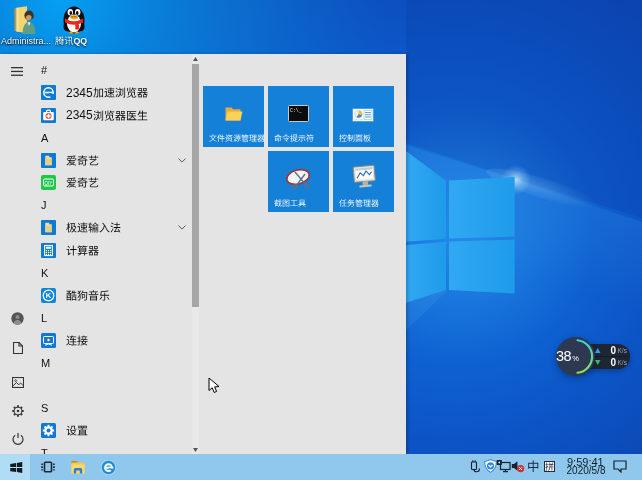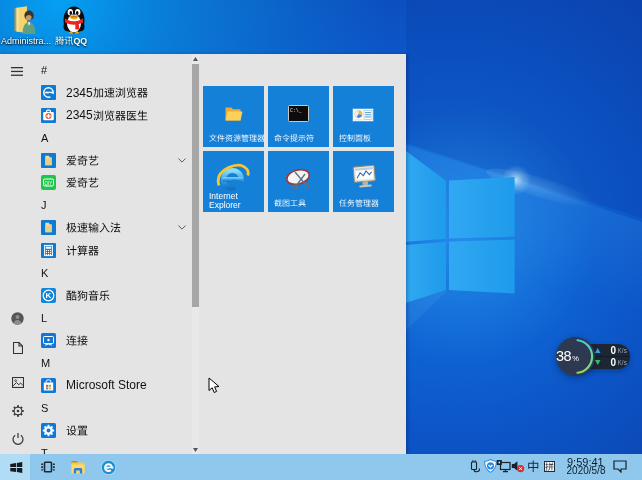--- a/index.html
+++ b/index.html
@@ -271,32 +271,20 @@
           <circle cx="7.5" cy="7" r="1.2" fill="#fff"></circle>
         </svg></span>
       <svg width="22.0" height="11.0" viewBox="0 -880 2000 1000" fill="#111111">
         <path transform="translate(0,0)" d="M83 -792C134 -735 196 -658 223 -609L285 -651C255 -699 193 -775 141 -829ZM248 -501H45V-431H176V-117C133 -99 82 -52 30 9L86 82C132 12 177 -52 208 -52C230 -52 264 -16 306 12C378 58 463 69 593 69C694 69 879 63 950 58C952 35 964 -5 974 -26C873 -15 720 -6 596 -6C479 -6 391 -13 325 -56C290 -78 267 -98 248 -110ZM376 -408C385 -417 420 -423 468 -423H622V-286H316V-216H622V-32H699V-216H941V-286H699V-423H893L894 -493H699V-616H622V-493H458C488 -545 517 -606 545 -670H923V-736H571L602 -819L524 -840C515 -805 503 -770 490 -736H324V-670H464C440 -612 417 -565 406 -546C386 -510 369 -485 352 -481C360 -461 373 -424 376 -408Z"></path>
         <path transform="translate(1000,0)" d="M456 -635C485 -595 515 -539 528 -504L588 -532C575 -566 543 -619 513 -659ZM160 -839V-638H41V-568H160V-347C110 -332 64 -318 28 -309L47 -235L160 -272V-9C160 4 155 8 143 8C132 8 96 8 57 7C66 27 76 59 78 77C136 78 173 75 196 63C220 51 230 31 230 -10V-295L329 -327L319 -397L230 -369V-568H330V-638H230V-839ZM568 -821C584 -795 601 -764 614 -735H383V-669H926V-735H693C678 -766 657 -803 637 -832ZM769 -658C751 -611 714 -545 684 -501H348V-436H952V-501H758C785 -540 814 -591 840 -637ZM765 -261C745 -198 715 -148 671 -108C615 -131 558 -151 504 -168C523 -196 544 -228 564 -261ZM400 -136C465 -116 537 -91 606 -62C536 -23 442 1 320 14C333 29 345 57 352 78C496 57 604 24 682 -29C764 8 837 47 886 82L935 25C886 -9 817 -44 741 -78C788 -126 820 -186 840 -261H963V-326H601C618 -357 633 -388 646 -418L576 -431C562 -398 544 -362 524 -326H335V-261H486C457 -215 427 -171 400 -136Z"></path>
       </svg>
     </div>
 <div class="row" style="left:41px;top:351.25px;height:22.5px;width:100px">
       <span class="hdr">M</span>
     </div>
-<div class="row" style="left:41px;top:373.75px;height:22.5px;width:145px">
-      <span style="margin-right:10px;width:15px;height:15px"><svg width="15" height="15" viewBox="0 0 15 15">
-          <rect width="15" height="15" rx="1.5" fill="#1177d7"></rect>
-          <path d="M5.2 4.5 V3.2 Q5.2 1.8 7.5 1.8 Q9.8 1.8 9.8 3.2 V4.5" fill="none" stroke="#fff" stroke-width="1"></path>
-          <rect x="2.8" y="4.5" width="9.4" height="8" fill="#fff"></rect>
-          <rect x="5" y="6.8" width="2.2" height="2" fill="#e04a3f"></rect>
-          <rect x="7.8" y="6.8" width="2.2" height="2" fill="#7ab648"></rect>
-          <rect x="5" y="9.4" width="2.2" height="2" fill="#3f8fd2"></rect>
-          <rect x="7.8" y="9.4" width="2.2" height="2" fill="#f2b534"></rect>
-        </svg></span>
-      <span class="ltxt">Microsoft Store</span>
-    </div>
 <div class="row" style="left:41px;top:396.25px;height:22.5px;width:100px">
       <span class="hdr">S</span>
     </div>
 <div class="row" style="left:41px;top:418.75px;height:22.5px;width:145px">
       <span style="margin-right:10px;width:15px;height:15px"><svg width="15" height="15" viewBox="0 0 24 24">
           <rect width="24" height="24" rx="2.5" fill="#1177d7"></rect>
           <path d="M10.49 2.92 L13.51 2.92 L13.42 5.15 L15.84 6.15 L17.35 4.51 L19.49 6.65 L17.85 8.16 L18.85 10.58 L21.08 10.49 L21.08 13.51 L18.85 13.42 L17.85 15.84 L19.49 17.35 L17.35 19.49 L15.84 17.85 L13.42 18.85 L13.51 21.08 L10.49 21.08 L10.58 18.85 L8.16 17.85 L6.65 19.49 L4.51 17.35 L6.15 15.84 L5.15 13.42 L2.92 13.51 L2.92 10.49 L5.15 10.58 L6.15 8.16 L4.51 6.65 L6.65 4.51 L8.16 6.15 L10.58 5.15 Z M12.00 8.80 A3.20 3.20 0 1 0 12.00 15.20 A3.20 3.20 0 1 0 12.00 8.80 Z" fill="#fff" fill-rule="evenodd"></path>
         </svg></span>
       <svg width="22.0" height="11.0" viewBox="0 -880 2000 1000" fill="#111111">
         <path transform="translate(0,0)" d="M122 -776C175 -729 242 -662 273 -619L324 -672C292 -713 225 -778 171 -822ZM43 -526V-454H184V-95C184 -49 153 -16 134 -4C148 11 168 42 175 60C190 40 217 20 395 -112C386 -127 374 -155 368 -175L257 -94V-526ZM491 -804V-693C491 -619 469 -536 337 -476C351 -464 377 -435 386 -420C530 -489 562 -597 562 -691V-734H739V-573C739 -497 753 -469 823 -469C834 -469 883 -469 898 -469C918 -469 939 -470 951 -474C948 -491 946 -520 944 -539C932 -536 911 -534 897 -534C884 -534 839 -534 828 -534C812 -534 810 -543 810 -572V-804ZM805 -328C769 -248 715 -182 649 -129C582 -184 529 -251 493 -328ZM384 -398V-328H436L422 -323C462 -231 519 -151 590 -86C515 -38 429 -5 341 15C355 31 371 61 377 80C474 54 566 16 647 -39C723 17 814 58 917 83C926 62 947 32 963 16C867 -4 781 -39 708 -86C793 -160 861 -256 901 -381L855 -401L842 -398Z"></path>
@@ -363,37 +351,20 @@
 </svg>
       <div class="tlabel" style="bottom:5px">
         <svg width="32.0" height="8.0" viewBox="0 -880 4000 1000" fill="#ffffff">
           <path transform="translate(0,0)" d="M695 -553C758 -496 843 -415 884 -369L933 -418C889 -463 804 -540 741 -594ZM560 -593C513 -527 440 -460 370 -415C384 -402 408 -372 417 -358C489 -410 572 -491 626 -569ZM164 -841V-646H43V-575H164V-336C114 -319 68 -305 32 -294L49 -219L164 -261V-16C164 -2 159 2 147 2C135 3 96 3 53 2C63 22 72 53 74 71C137 72 177 69 200 58C225 46 234 25 234 -16V-286L342 -325L330 -394L234 -360V-575H338V-646H234V-841ZM332 -20V47H964V-20H689V-271H893V-338H413V-271H613V-20ZM588 -823C602 -792 619 -752 631 -719H367V-544H435V-653H882V-554H954V-719H712C700 -754 678 -802 658 -841Z"></path>
           <path transform="translate(1000,0)" d="M676 -748V-194H747V-748ZM854 -830V-23C854 -7 849 -2 834 -2C815 -1 759 -1 700 -3C710 20 721 55 725 76C800 76 855 74 885 62C916 48 928 26 928 -24V-830ZM142 -816C121 -719 87 -619 41 -552C60 -545 93 -532 108 -524C125 -553 142 -588 158 -627H289V-522H45V-453H289V-351H91V-2H159V-283H289V79H361V-283H500V-78C500 -67 497 -64 486 -64C475 -63 442 -63 400 -65C409 -46 418 -19 421 1C476 1 515 0 538 -11C563 -23 569 -42 569 -76V-351H361V-453H604V-522H361V-627H565V-696H361V-836H289V-696H183C194 -730 204 -766 212 -802Z"></path>
           <path transform="translate(2000,0)" d="M389 -334H601V-221H389ZM389 -395V-506H601V-395ZM389 -160H601V-43H389ZM58 -774V-702H444C437 -661 426 -614 416 -576H104V80H176V27H820V80H896V-576H493L532 -702H945V-774ZM176 -43V-506H320V-43ZM820 -43H670V-506H820Z"></path>
           <path transform="translate(3000,0)" d="M197 -840V-647H58V-577H191C159 -439 97 -278 32 -197C45 -179 63 -145 71 -125C117 -193 163 -305 197 -421V79H267V-456C294 -405 326 -342 339 -309L385 -366C368 -396 292 -512 267 -546V-577H387V-647H267V-840ZM879 -821C778 -779 585 -755 428 -746V-502C428 -343 418 -118 306 40C323 48 354 70 368 82C477 -75 499 -309 501 -476H531C561 -351 604 -238 664 -144C600 -70 524 -16 440 19C456 33 476 62 486 80C569 41 644 -12 708 -82C764 -11 833 45 915 82C927 62 950 32 967 18C883 -15 813 -70 756 -141C829 -241 883 -370 911 -533L864 -547L851 -544H501V-685C651 -695 823 -718 929 -761ZM827 -476C802 -370 762 -280 710 -204C661 -283 624 -376 598 -476Z"></path>
         </svg>
       </div>
     </div>
-<div class="abs" style="left:203px;top:151px;width:61px;height:61px;background:#1580d8">
-      <svg class="abs" style="left:12px;top:6px" width="36" height="38" viewBox="0 0 64 68">
-<defs>
-          <linearGradient id="ieg" x1="0" y1="0" x2="0" y2="1">
-            <stop offset="0" stop-color="#8edcf8"></stop>
-            <stop offset="0.5" stop-color="#3aa6e8"></stop>
-            <stop offset="1" stop-color="#1272c4"></stop>
-          </linearGradient>
-        </defs>
-<circle cx="31" cy="40" r="16" fill="none" stroke="url(#ieg)" stroke-width="9"></circle>
-<rect x="13" y="36" width="36" height="8" fill="url(#ieg)"></rect>
-<polygon points="31,40 62,47 62,66 38,62" fill="#1580d8"></polygon>
-<path d="M7 51 Q0 31 24 19 Q46 8.5 57 22 Q60.5 27 58.5 33" fill="none" stroke="#f4c632" stroke-width="5"></path>
-</svg>
-      <div class="tlabel" style="bottom:11px;font-size:8.5px;color:#fff">Internet</div>
-      <div class="tlabel" style="bottom:2px;font-size:8.5px;color:#fff">Explorer</div>
-    </div>
 <div class="abs" style="left:268px;top:151px;width:61px;height:61px;background:#1580d8">
       <svg class="abs" style="left:17px;top:15px" width="28" height="25" viewBox="0 0 28 25">
 <ellipse cx="13" cy="11" rx="11.5" ry="7" fill="#f2f5f8" stroke="#9c3838" stroke-width="1.6" transform="rotate(-15 13 11)"></ellipse>
 <g stroke="#5d7288" stroke-width="1.4" fill="none">
 <line x1="10" y1="6" x2="21" y2="19"></line>
 <line x1="20" y1="8" x2="11" y2="20"></line>
 </g>
 <circle cx="9.8" cy="20.8" r="1.9" fill="none" stroke="#5d7288" stroke-width="1.3"></circle>
 <circle cx="22" cy="20" r="1.9" fill="none" stroke="#5d7288" stroke-width="1.3"></circle>
 </svg>

